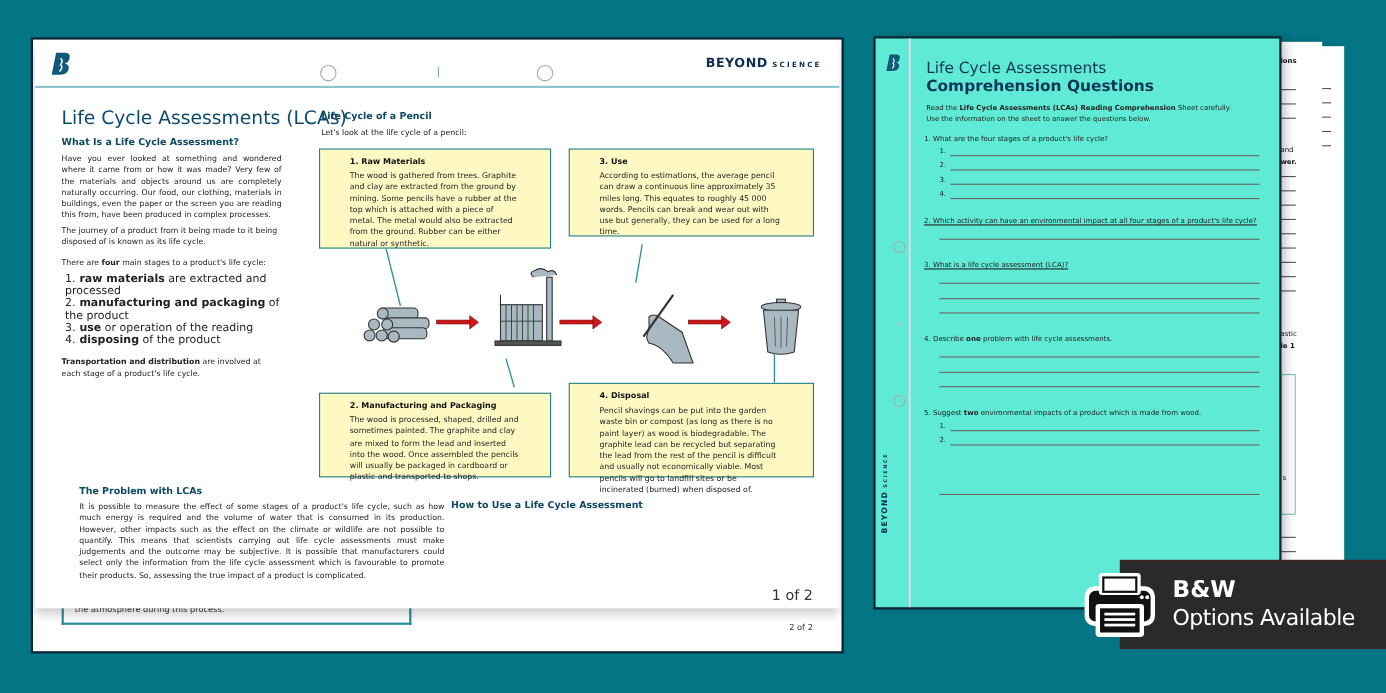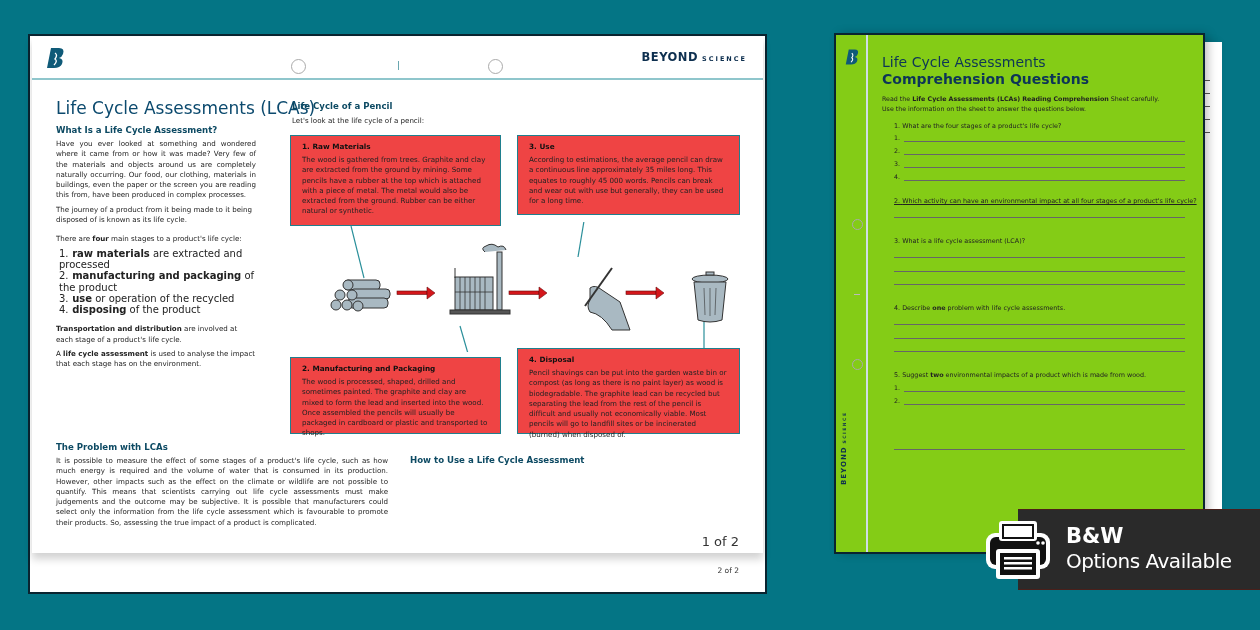--- a/index.html
+++ b/index.html
@@ -24,69 +24,72 @@
   .doc-title { position: absolute; left: 24px; top: 61px; font-size: 17px; color: #0c4a6e; font-weight: normal; }
   .h2 { font-size: 8.6px; font-weight: bold; color: #0d4a63; }
   .para { font-size: 7.1px; line-height: 10.3px; color: #222; text-align: justify; }
   .para b { font-weight: bold; }
 
   .col1 { position: absolute; left: 24px; top: 88px; width: 200px; }
   .col1 .para { margin-top: 4px; }
   .col1 ol { list-style: none; font-size: 10px; line-height: 11.3px; margin-top: 3px; padding-left: 3px; }
   .col1 ol li span.n { display: inline-block; width: 10px; }
 
-  .problem { position: absolute; left: 24px; top: 405px; width: 332px; }
+  .problem { position: absolute; left: 40px; top: 405px; width: 332px; }
   .howto { position: absolute; left: 378px; top: 418px; width: 332px; }
   .page1 { position: absolute; right: 24px; top: 497px; font-size: 13px; color: #333; }
 
   .pencil-title { position: absolute; left: 260px; top: 64px; }
   .pencil-intro { position: absolute; left: 260px; top: 79px; font-size: 7.1px; }
 
-  .stage { position: absolute; border: 1.6px solid #1f7f8e; background: #ef4444; padding: 6px 11px; }
+  .stage { position: absolute; border: 1.6px solid #1f7f8e; background: #fef9c3; padding: 6px 27px; }
   .stage .t { font-size: 7.3px; font-weight: bold; color: #111; margin-bottom: 4px; }
   .stage .para { text-align: left; }
   .s1 { left: 258px; top: 98px; width: 211px; height: 91px; }
   .s3 { left: 485px; top: 98px; width: 223px; height: 80px; }
   .s2 { left: 258px; top: 320px; width: 211px; height: 77px; }
   .s4 { left: 485px; top: 311px; width: 223px; height: 86px; }
 
   .diagram { position: absolute; left: 258px; top: 185px; width: 450px; height: 130px; }
 
   
   .rs-back2 { position: absolute; left: 1040px; top: 42px; width: 182px; height: 474px; background: #fff; box-shadow: -4px 0 8px rgba(0,0,0,0.15); }
   .rs-back1 { position: absolute; left: 1010px; top: 38px; width: 192px; height: 500px; background: #fff; box-shadow: -5px 0 8px rgba(0,0,0,0.2); }
   .rs-peek { position: absolute; font-size: 6.3px; color: #111; }
   .rs-line { position: absolute; height: 1px; background: #555; width: 14px; }
   .rs-box { position: absolute; border: 1px solid #7cc0c7; }
 
-  .sheet-right { position: absolute; left: 796px; top: 35px; width: 367px; height: 517px; background: #84cc16; box-shadow: 0 0 0 2px #0a2430, 4px 0 10px rgba(0,0,0,0.3); margin-left: 40px; }
+  .sheet-right { position: absolute; left: 796px; top: 35px; width: 367px; height: 517px; background: #5eead4; box-shadow: 0 0 0 2px #0a2430, 4px 0 10px rgba(0,0,0,0.3); }
   .side-strip { position: absolute; left: 30px; top: 0; bottom: 0; width: 2px; background: #cfdde6; }
   .rlogo { position: absolute; left: 9px; top: 13px; width: 15px; height: 18px; }
   .vbrand { position: absolute; left: 4px; top: 450px; transform: rotate(-90deg); transform-origin: left top; font-size: 7px; font-weight: bold; color: #0d2f4f; letter-spacing: 1px; white-space: nowrap; }
   .vbrand small { font-size: 4.5px; letter-spacing: 1.5px; margin-left: 3px; }
   .rpunch { position: absolute; left: 16px; width: 11px; height: 11px; border: 1px solid #aaa; border-radius: 50%; }
   .rdash { position: absolute; left: 18px; width: 6px; height: 1px; background: #bbb; }
 
   .r-title1 { position: absolute; left: 46px; top: 19px; font-size: 14px; color: #0d3557; }
   .r-title2 { position: absolute; left: 46px; top: 36px; font-size: 14px; font-weight: bold; color: #0d3557; }
   .r-intro { position: absolute; left: 46px; top: 59px; font-size: 6.3px; line-height: 10px; color: #222; }
-  .q { position: absolute; left: 58px; font-size: 6.4px; color: #222; text-align: center; }
+  .q { position: absolute; left: 44px; font-size: 6.4px; color: #222; text-align: center; }
   .ans { position: absolute; height: 1px; background: #666; }
   .sub { position: absolute; left: 58px; font-size: 6.3px; color: #222; }
 
   
   .bw-banner { position: absolute; left: 1018px; top: 509px; width: 242px; height: 81px; background: #2a2a2a; border-top: 1px solid #4a1f1a; border-bottom: 1px solid #4a1f1a; }
   .printer { position: absolute; left: 983px; top: 519px; width: 70px; height: 62px; }
   .bw-title { position: absolute; left: 1066px; top: 524px; font-size: 21px; font-weight: bold; color: #fff; }
   .bw-sub { position: absolute; left: 1066px; top: 549px; font-size: 20px; color: #fff; letter-spacing: -0.5px; }
 </style>
 </head>
 <body>
 
 <div class="sheet-back-left">
+  <div class="back-box">
+    <span>the atmosphere during this process.</span>
+  </div>
   <div class="page2">2 of 2</div>
 </div>
 
 <div class="sheet-left">
   <svg class="logo-b" viewBox="0 0 20 22">
     <path d="M5 1 L13 1 Q19 1 17 7 Q16 10 13 11 Q18 12 16 17 Q14 21 8 21 L1 21 Z" fill="#0f5a78"></path>
     <path d="M9 6 Q12 8 9 12 Q12 14 8 18" stroke="#fff" stroke-width="1.4" fill="none"></path>
   </svg>
   <div class="punch" style="left:259px; top:22px;"></div>
   <div class="tick" style="left:366px; top:24px;"></div>
@@ -97,25 +100,24 @@
   <h1 class="doc-title">Life Cycle Assessments (LCAs)</h1>
 
   <div class="col1">
     <div class="h2">What Is a Life Cycle Assessment?</div>
     <p class="para">Have you ever looked at something and wondered where it came from or how it was made? Very few of the materials and objects around us are completely naturally occurring. Our food, our clothing, materials in buildings, even the paper or the screen you are reading this from, have been produced in complex processes.</p>
     <p class="para" style="text-align:left">The journey of a product from it being made to it being disposed of is known as its life cycle.</p>
     <p class="para" style="margin-top:9px; text-align:left"><span>There are </span><b>four</b><span> main stages to a product's life cycle:</span></p>
     <ol>
       <li><span class="n">1.</span> <b>raw materials</b><span> are extracted and processed</span></li>
       <li><span class="n">2.</span> <b>manufacturing and packaging</b><span> of the product</span></li>
-      <li><span class="n">3.</span> <b>use</b><span> or operation of the recycled</span></li>
+      <li><span class="n">3.</span> <b>use</b><span> or operation of the reading</span></li>
       <li><span class="n">4.</span> <b>disposing</b><span> of the product</span></li>
     </ol>
     <p class="para" style="margin-top:9px; text-align:left"><b>Transportation and distribution</b><span> are involved at each stage of a product's life cycle.</span></p>
-    <p class="para" style="text-align:left"><span>A </span><b>life cycle assessment</b><span> is used to analyse the impact that each stage has on the environment.</span></p>
   </div>
 
   <div class="h2 pencil-title">Life Cycle of a Pencil</div>
   <div class="pencil-intro">Let's look at the life cycle of a pencil:</div>
 
   <svg class="diagram" viewBox="0 0 450 130">
     <g stroke="#2a8f9a" stroke-width="1.2" fill="none">
       <line x1="61" y1="4" x2="74" y2="56"></line>
       <line x1="170" y1="104" x2="179" y2="135"></line>
       <line x1="295" y1="-7" x2="288" y2="35"></line>
@@ -258,21 +260,21 @@
   <div class="sub" style="top:112px;">2.</div>
   <div class="ans" style="left:68px; top:119px; width:281px;"></div>
   <div class="sub" style="top:125px;">3.</div>
   <div class="ans" style="left:68px; top:132px; width:281px;"></div>
   <div class="sub" style="top:138px;">4.</div>
   <div class="ans" style="left:68px; top:145px; width:281px;"></div>
 
   <div class="q" style="top:162px;text-decoration:underline;"><span>2.</span> <span>Which activity can have an environmental impact at all four stages of a product's life cycle?</span></div>
   <div class="ans" style="left:58px; top:182px; width:291px;"></div>
 
-  <div class="q" style="top:202px;"><span>3.</span> <span>What is a life cycle assessment (LCA)?</span></div>
+  <div class="q" style="top:202px;text-decoration:underline;"><span>3.</span> <span>What is a life cycle assessment (LCA)?</span></div>
   <div class="ans" style="left:58px; top:222px; width:291px;"></div>
   <div class="ans" style="left:58px; top:236px; width:291px;"></div>
   <div class="ans" style="left:58px; top:249px; width:291px;"></div>
 
   <div class="q" style="top:269px;"><span>4.</span> <span>Describe </span><b>one</b><span> problem with life cycle assessments.</span></div>
   <div class="ans" style="left:58px; top:289px; width:291px;"></div>
   <div class="ans" style="left:58px; top:303px; width:291px;"></div>
   <div class="ans" style="left:58px; top:316px; width:291px;"></div>
 
   <div class="q" style="top:336px;"><span>5.</span> <span>Suggest </span><b>two</b><span> environmental impacts of a product which is made from wood.</span></div>

